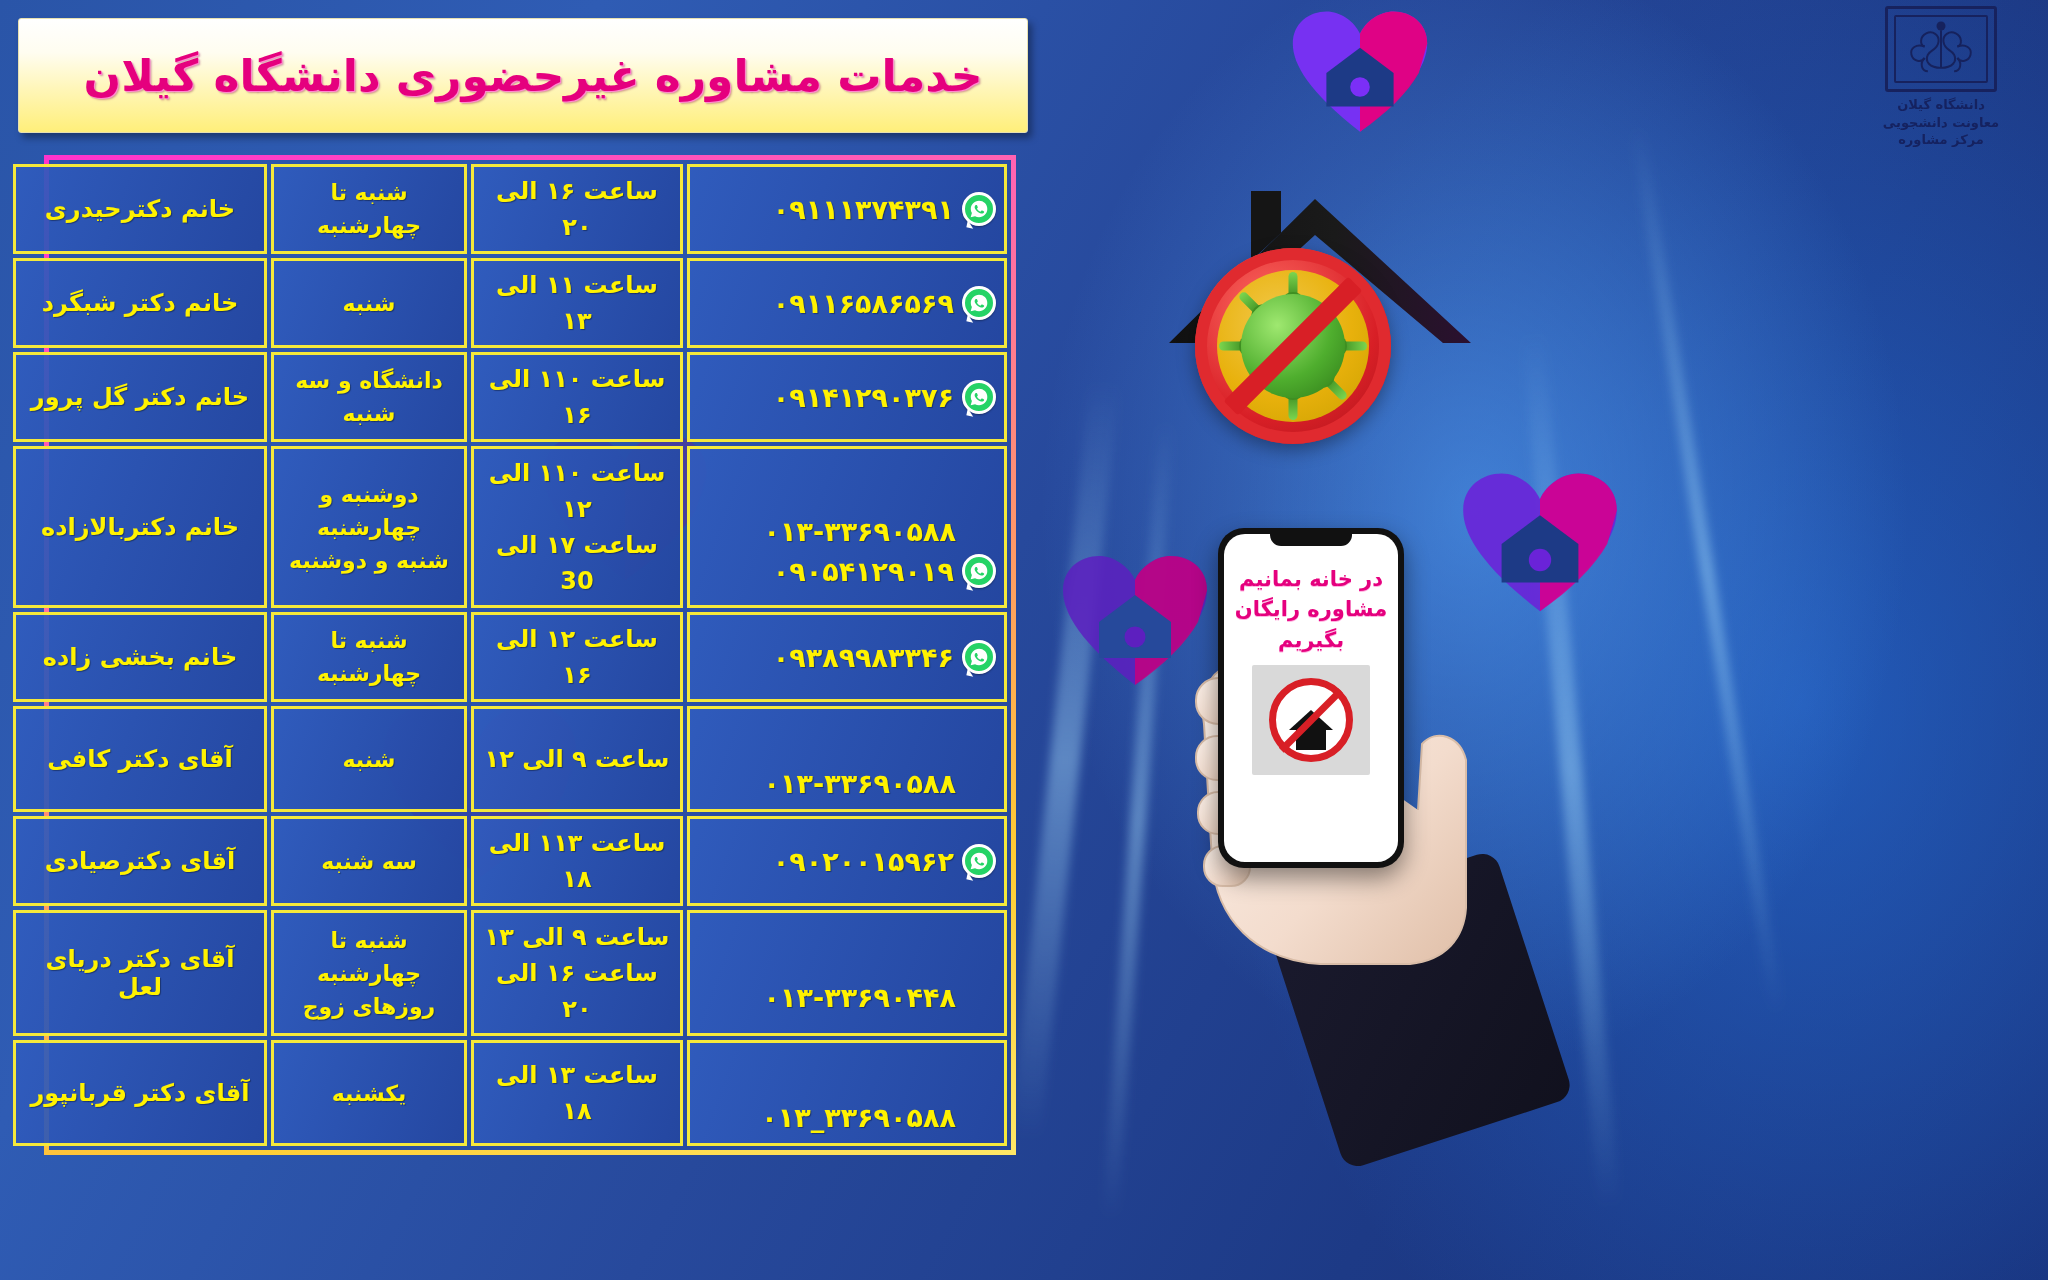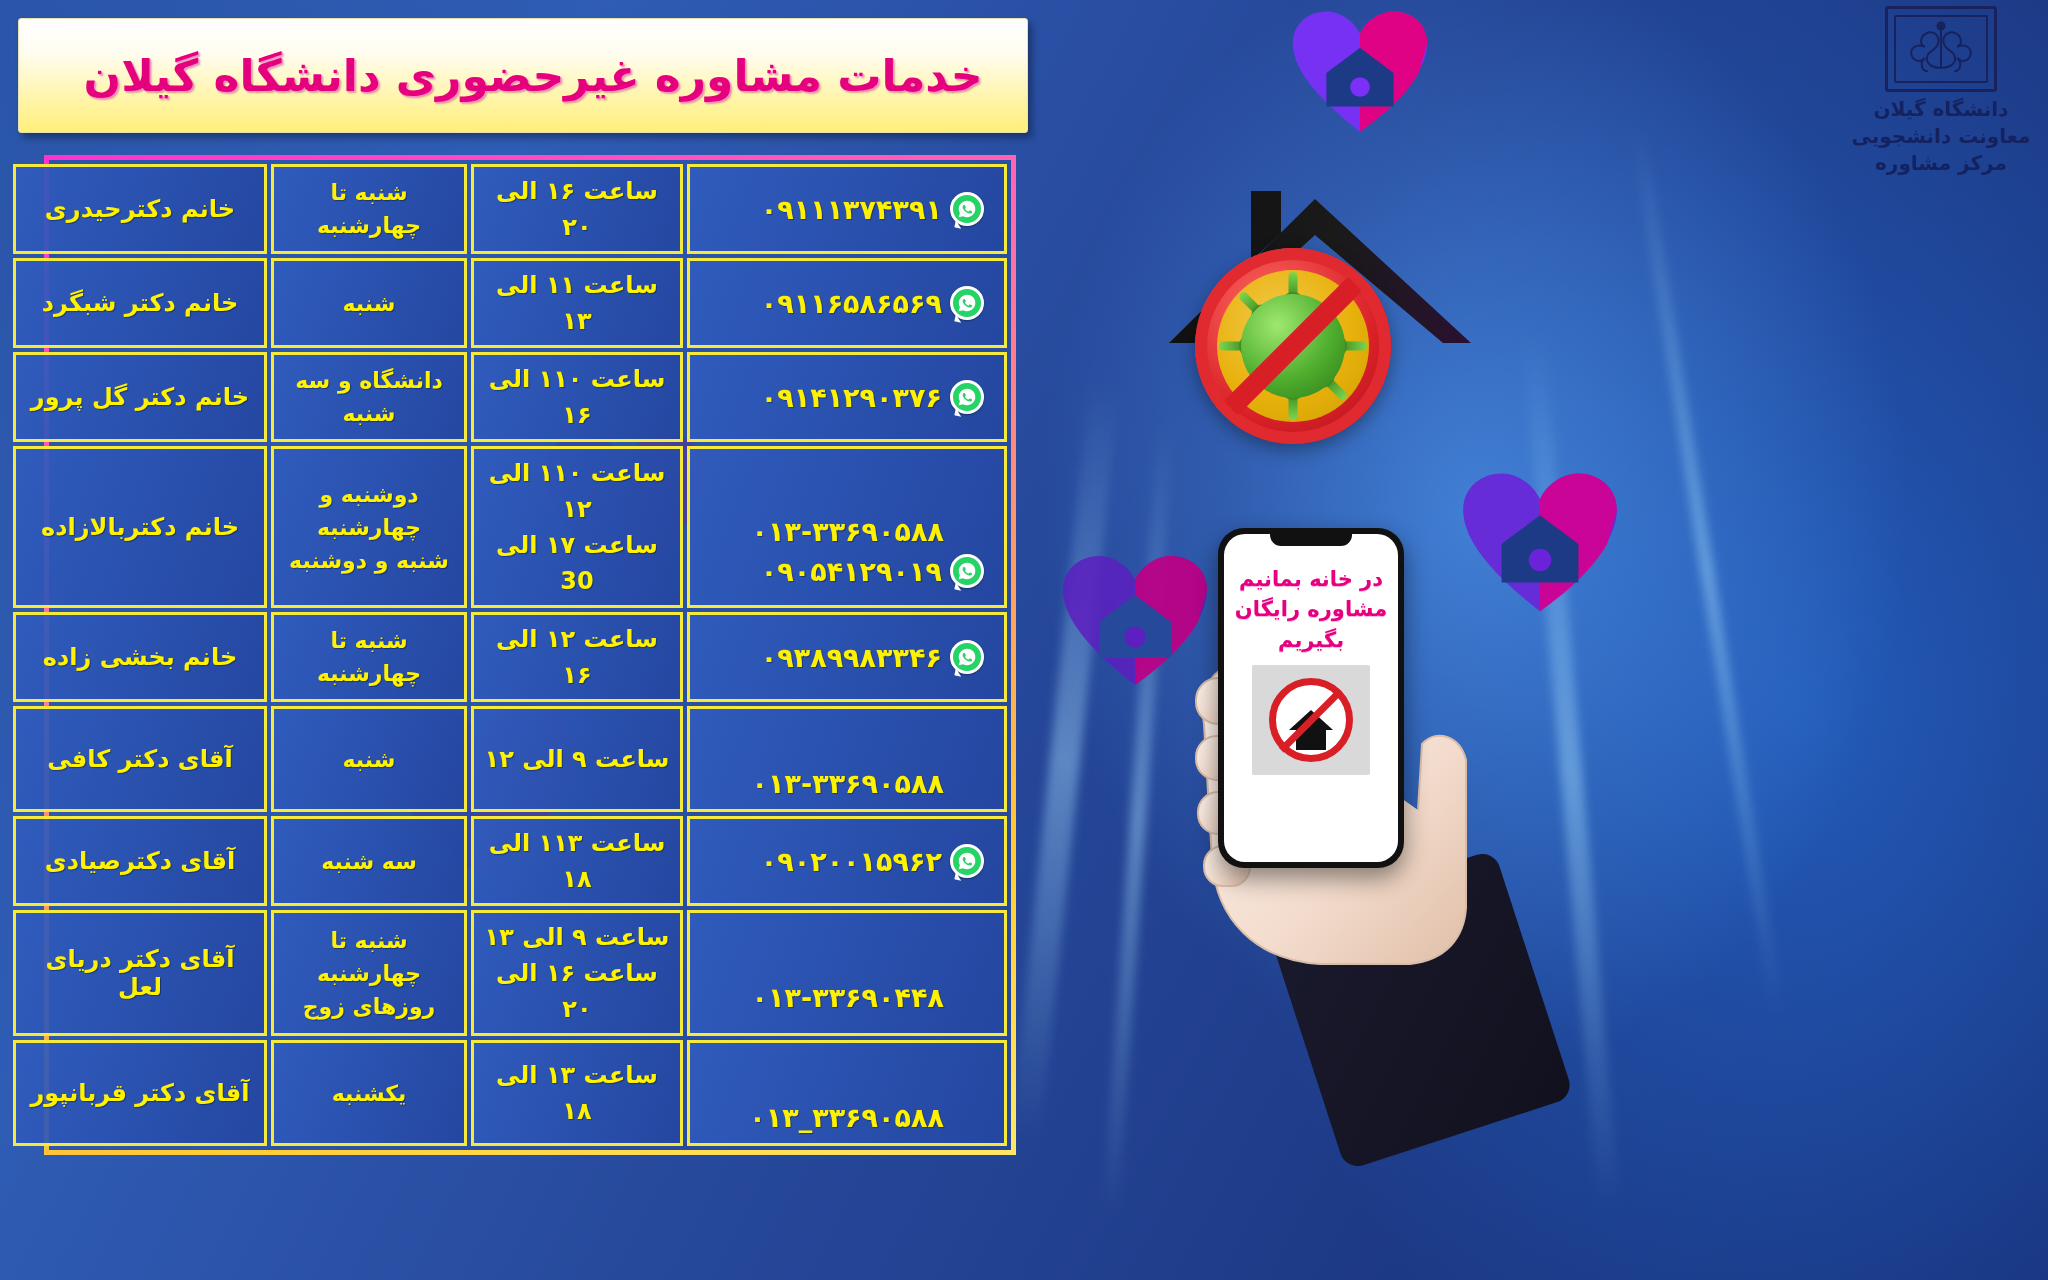--- a/index.html
+++ b/index.html
@@ -110,21 +110,21 @@
     position: relative;
     background: transparent;
   }
   #logo-mark .inner {
     position: absolute; inset: 6px;
     border: 2px solid #17225e;
     border-radius: 2px;
   }
   #logo-mark svg { position: absolute; inset: 8px; width: calc(100% - 16px); height: calc(100% - 16px); }
   .logo-line {
-    font-size: 20px;
+    font-size: 13px;
     font-weight: bold;
     line-height: 1.35;
     color: #152260;
     direction: rtl;
     white-space: nowrap;
   }
 
   
   #schedule-table {
     position: absolute;
@@ -145,21 +145,21 @@
     border: 3px solid #f5e93b;
     background: linear-gradient(110deg, rgba(48,92,190,0.92), rgba(36,70,160,0.92));
     color: #fff200;
     font-weight: bold;
     text-align: center;
     vertical-align: middle;
     padding: 6px 4px;
     direction: rtl;
     text-shadow: 1px 1px 1px rgba(0,0,0,0.35);
   }
-  td.col-phone   { width: 320px; font-size: 27px; text-align: center; padding-right: 14px; letter-spacing: 0.5px; }
+  td.col-phone   { width: 320px; font-size: 27px; text-align: center; padding-right: 2px; letter-spacing: 0.5px; }
   td.col-time    { width: 212px; font-size: 24px; }
   td.col-days    { width: 196px; font-size: 22px; }
   td.col-name    { width: 254px; font-size: 24px; }
 
   .phone-line {
     display: flex;
     align-items: center;
     justify-content: flex-start;
     gap: 8px;
     padding-right: 6px;

